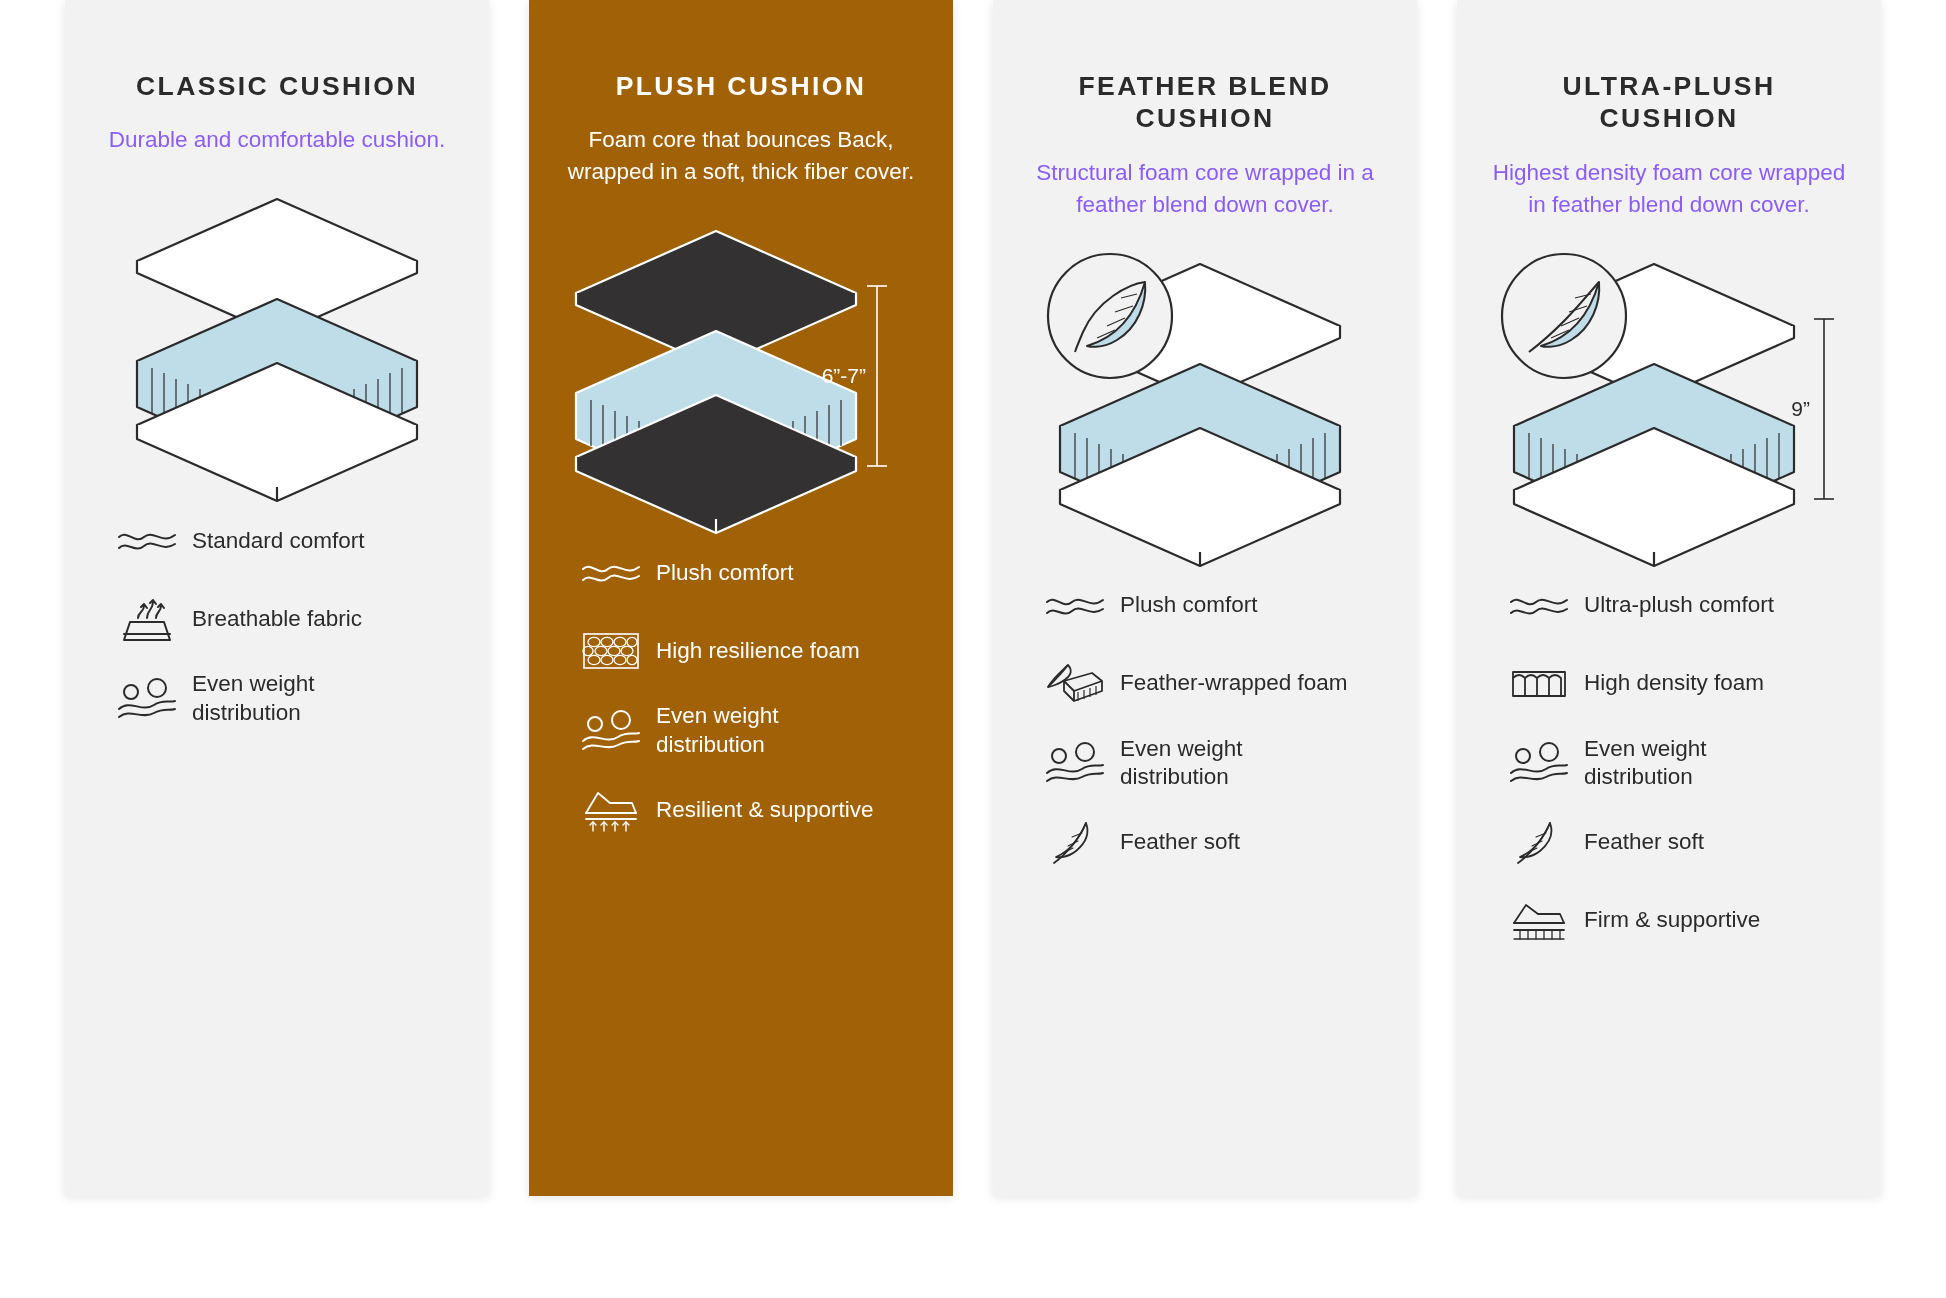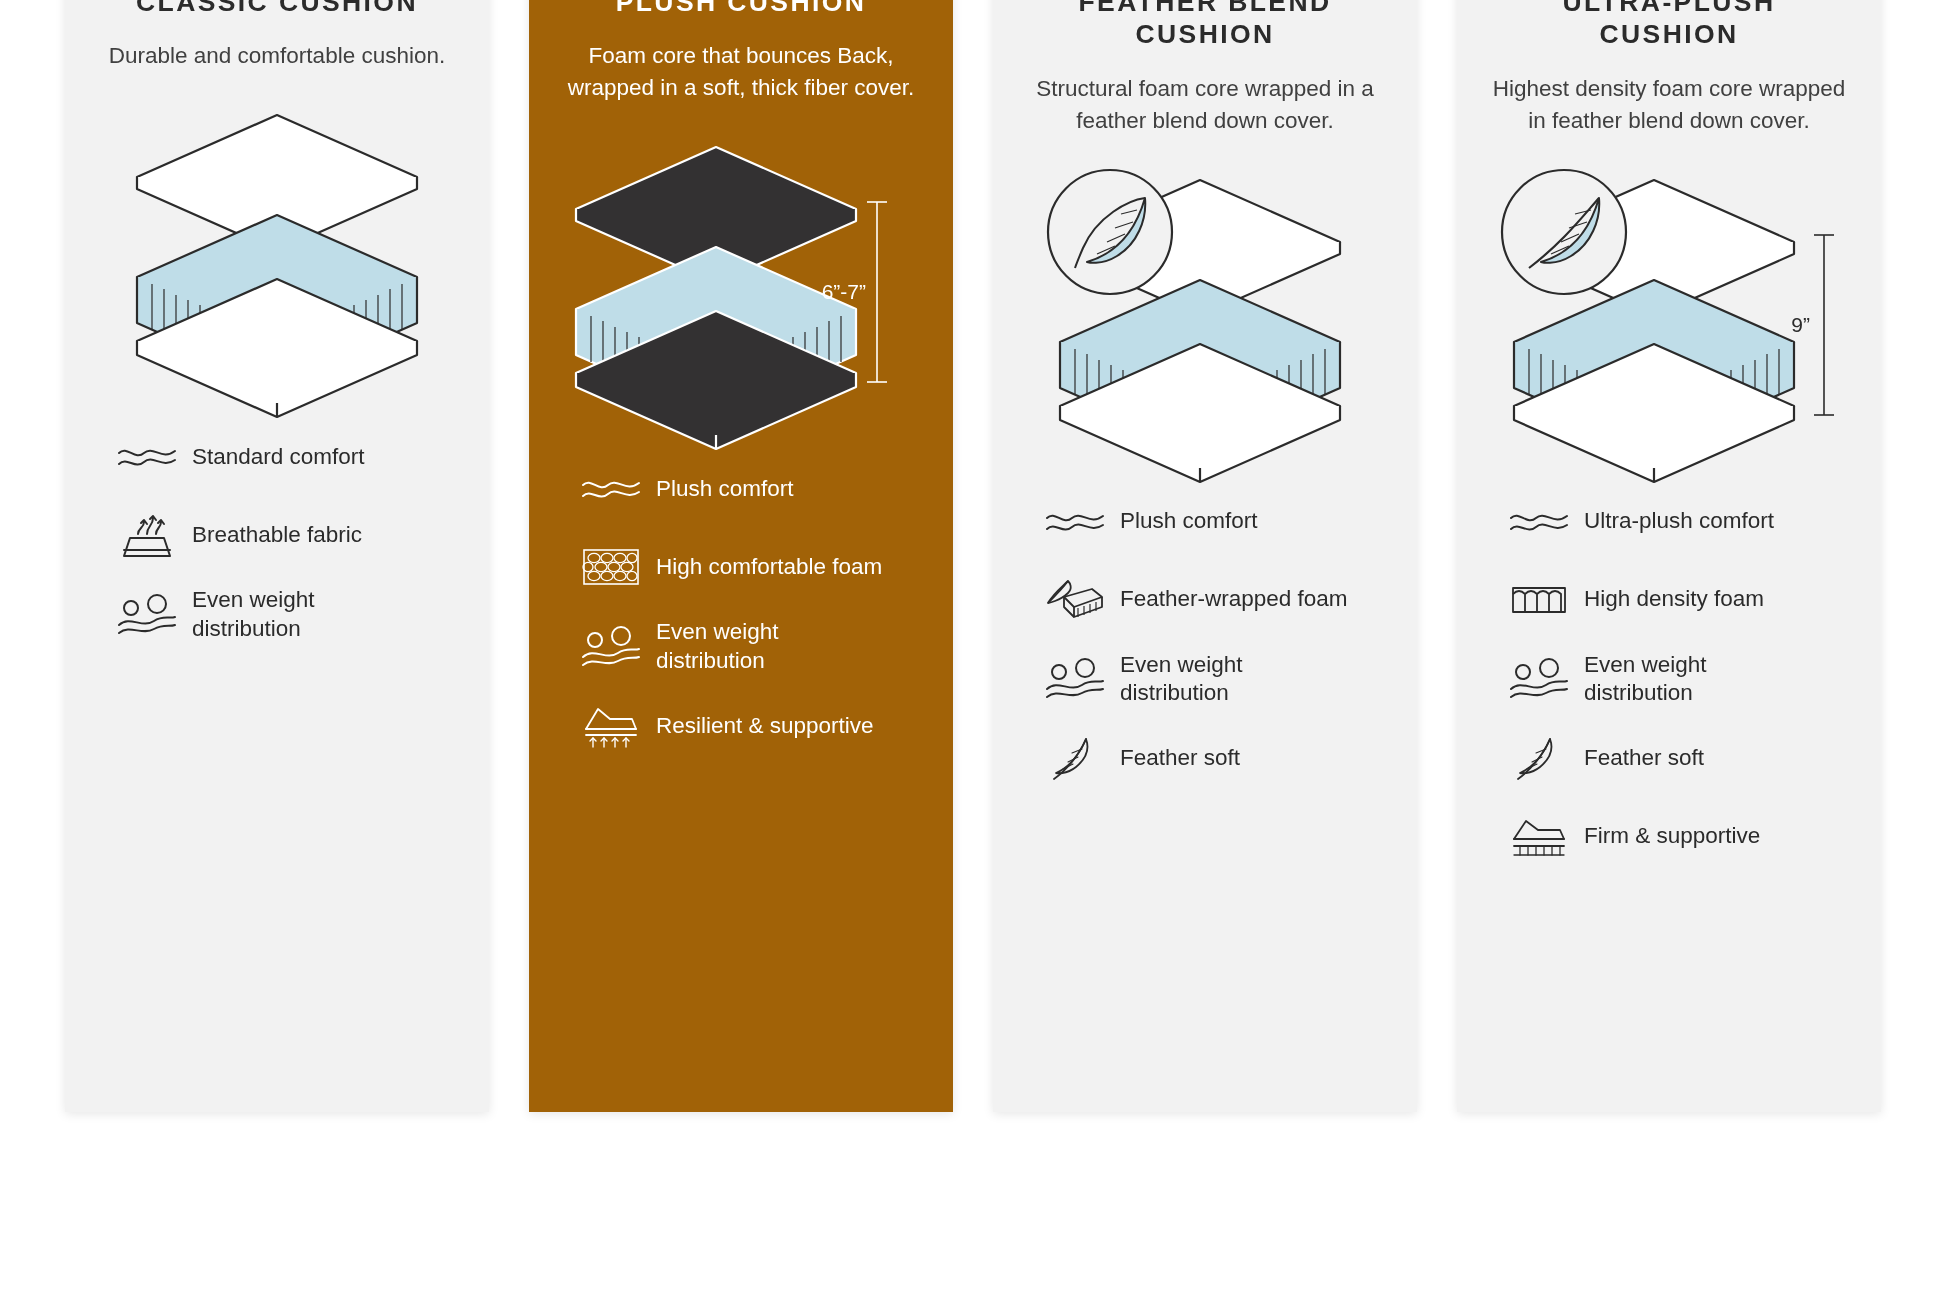--- a/index.html
+++ b/index.html
@@ -13,21 +13,21 @@
     font-family: "Liberation Sans", sans-serif;
     overflow: hidden;
   }
   .board {
     position: relative;
     width: 1946px;
     height: 1112px;
     background: #ffffff;
     display: flex;
     justify-content: center;
-    align-items: flex-end;
+    align-items: flex-start;
     gap: 40px;
     box-sizing: border-box;
     padding: 0 56px;
   }
   .card {
     position: relative;
     width: 424px;
     height: 1196px;
     background: #f2f2f2;
     box-shadow: 0 2px 10px rgba(0,0,0,0.10);
@@ -48,21 +48,21 @@
     color: #2b2b2b;
     text-align: center;
     line-height: 1.22;
     margin: 0 0 22px 0;
     text-transform: uppercase;
   }
   .card.dark .card-title { color: #ffffff; }
   .card-desc {
     font-size: 22.5px;
     line-height: 1.42;
-    color: #404040;
+    color: #8b5cf6;
     text-align: center;
     margin: 0;
     max-width: 360px;
   }
   .card.dark .card-desc { color: #ffffff; }
 
   .diagram-wrap {
     position: relative;
     width: 100%;
     height: 330px;
@@ -264,21 +264,21 @@
                 <ellipse cx="21" cy="23" rx="6" ry="4.6"></ellipse>
               <ellipse cx="34" cy="23" rx="6" ry="4.6"></ellipse>
                 <ellipse cx="47" cy="23" rx="6" ry="4.6"></ellipse>
               <ellipse cx="14" cy="32" rx="6" ry="4.6"></ellipse>
                 <ellipse cx="27" cy="32" rx="6" ry="4.6"></ellipse>
               <ellipse cx="40" cy="32" rx="6" ry="4.6"></ellipse>
                 <ellipse cx="52" cy="32" rx="5" ry="4.6"></ellipse>
             </g>
           </svg>
         </span>
-        <span class="flabel">High comfortable foam</span>
+        <span class="flabel">High resilience foam</span>
       </div>
       <div class="feature">
         <span class="ficon">
           <svg width="62" height="44" viewBox="0 0 62 44" fill="none" stroke="#ffffff" stroke-width="2" stroke-linecap="round">
             <circle cx="15" cy="15" r="7"></circle>
             <circle cx="41" cy="11" r="9"></circle>
             <path d="M3 32 C14 22, 26 36, 38 28 C47 22, 54 26, 59 24"></path>
             <path d="M3 40 C14 31, 26 43, 38 36 C47 31, 54 34, 59 32"></path>
           </svg>
         </span>

